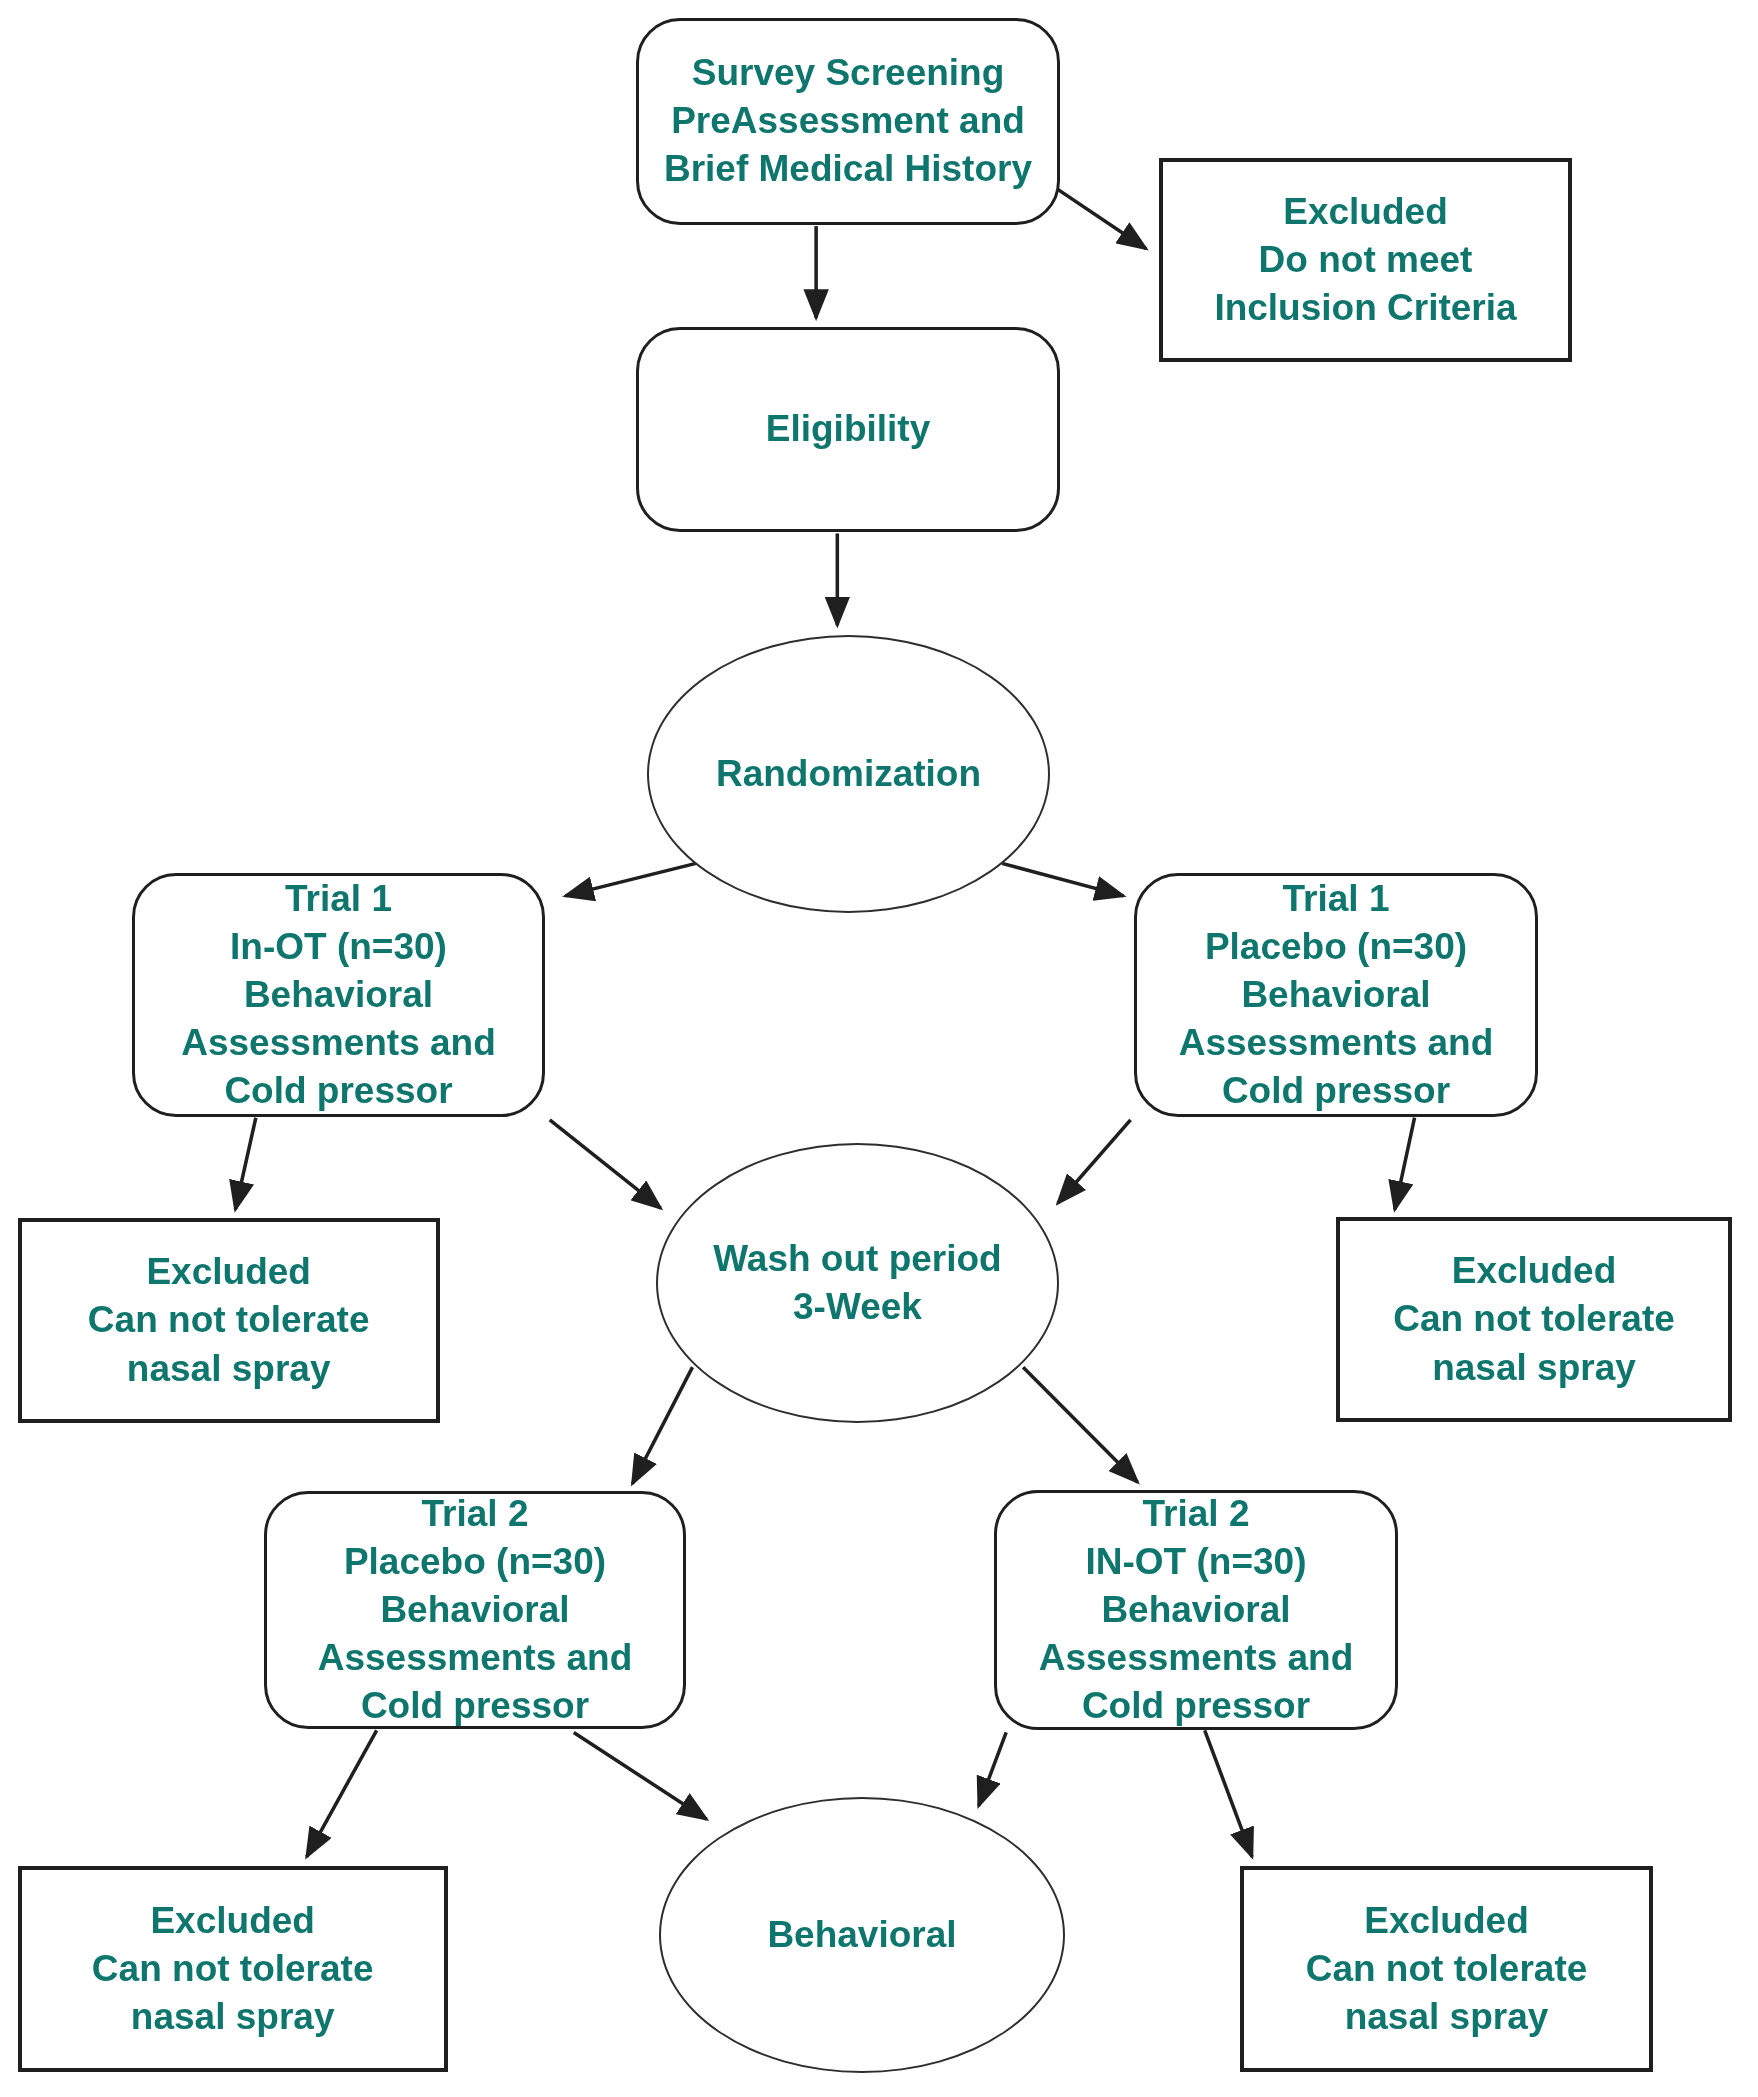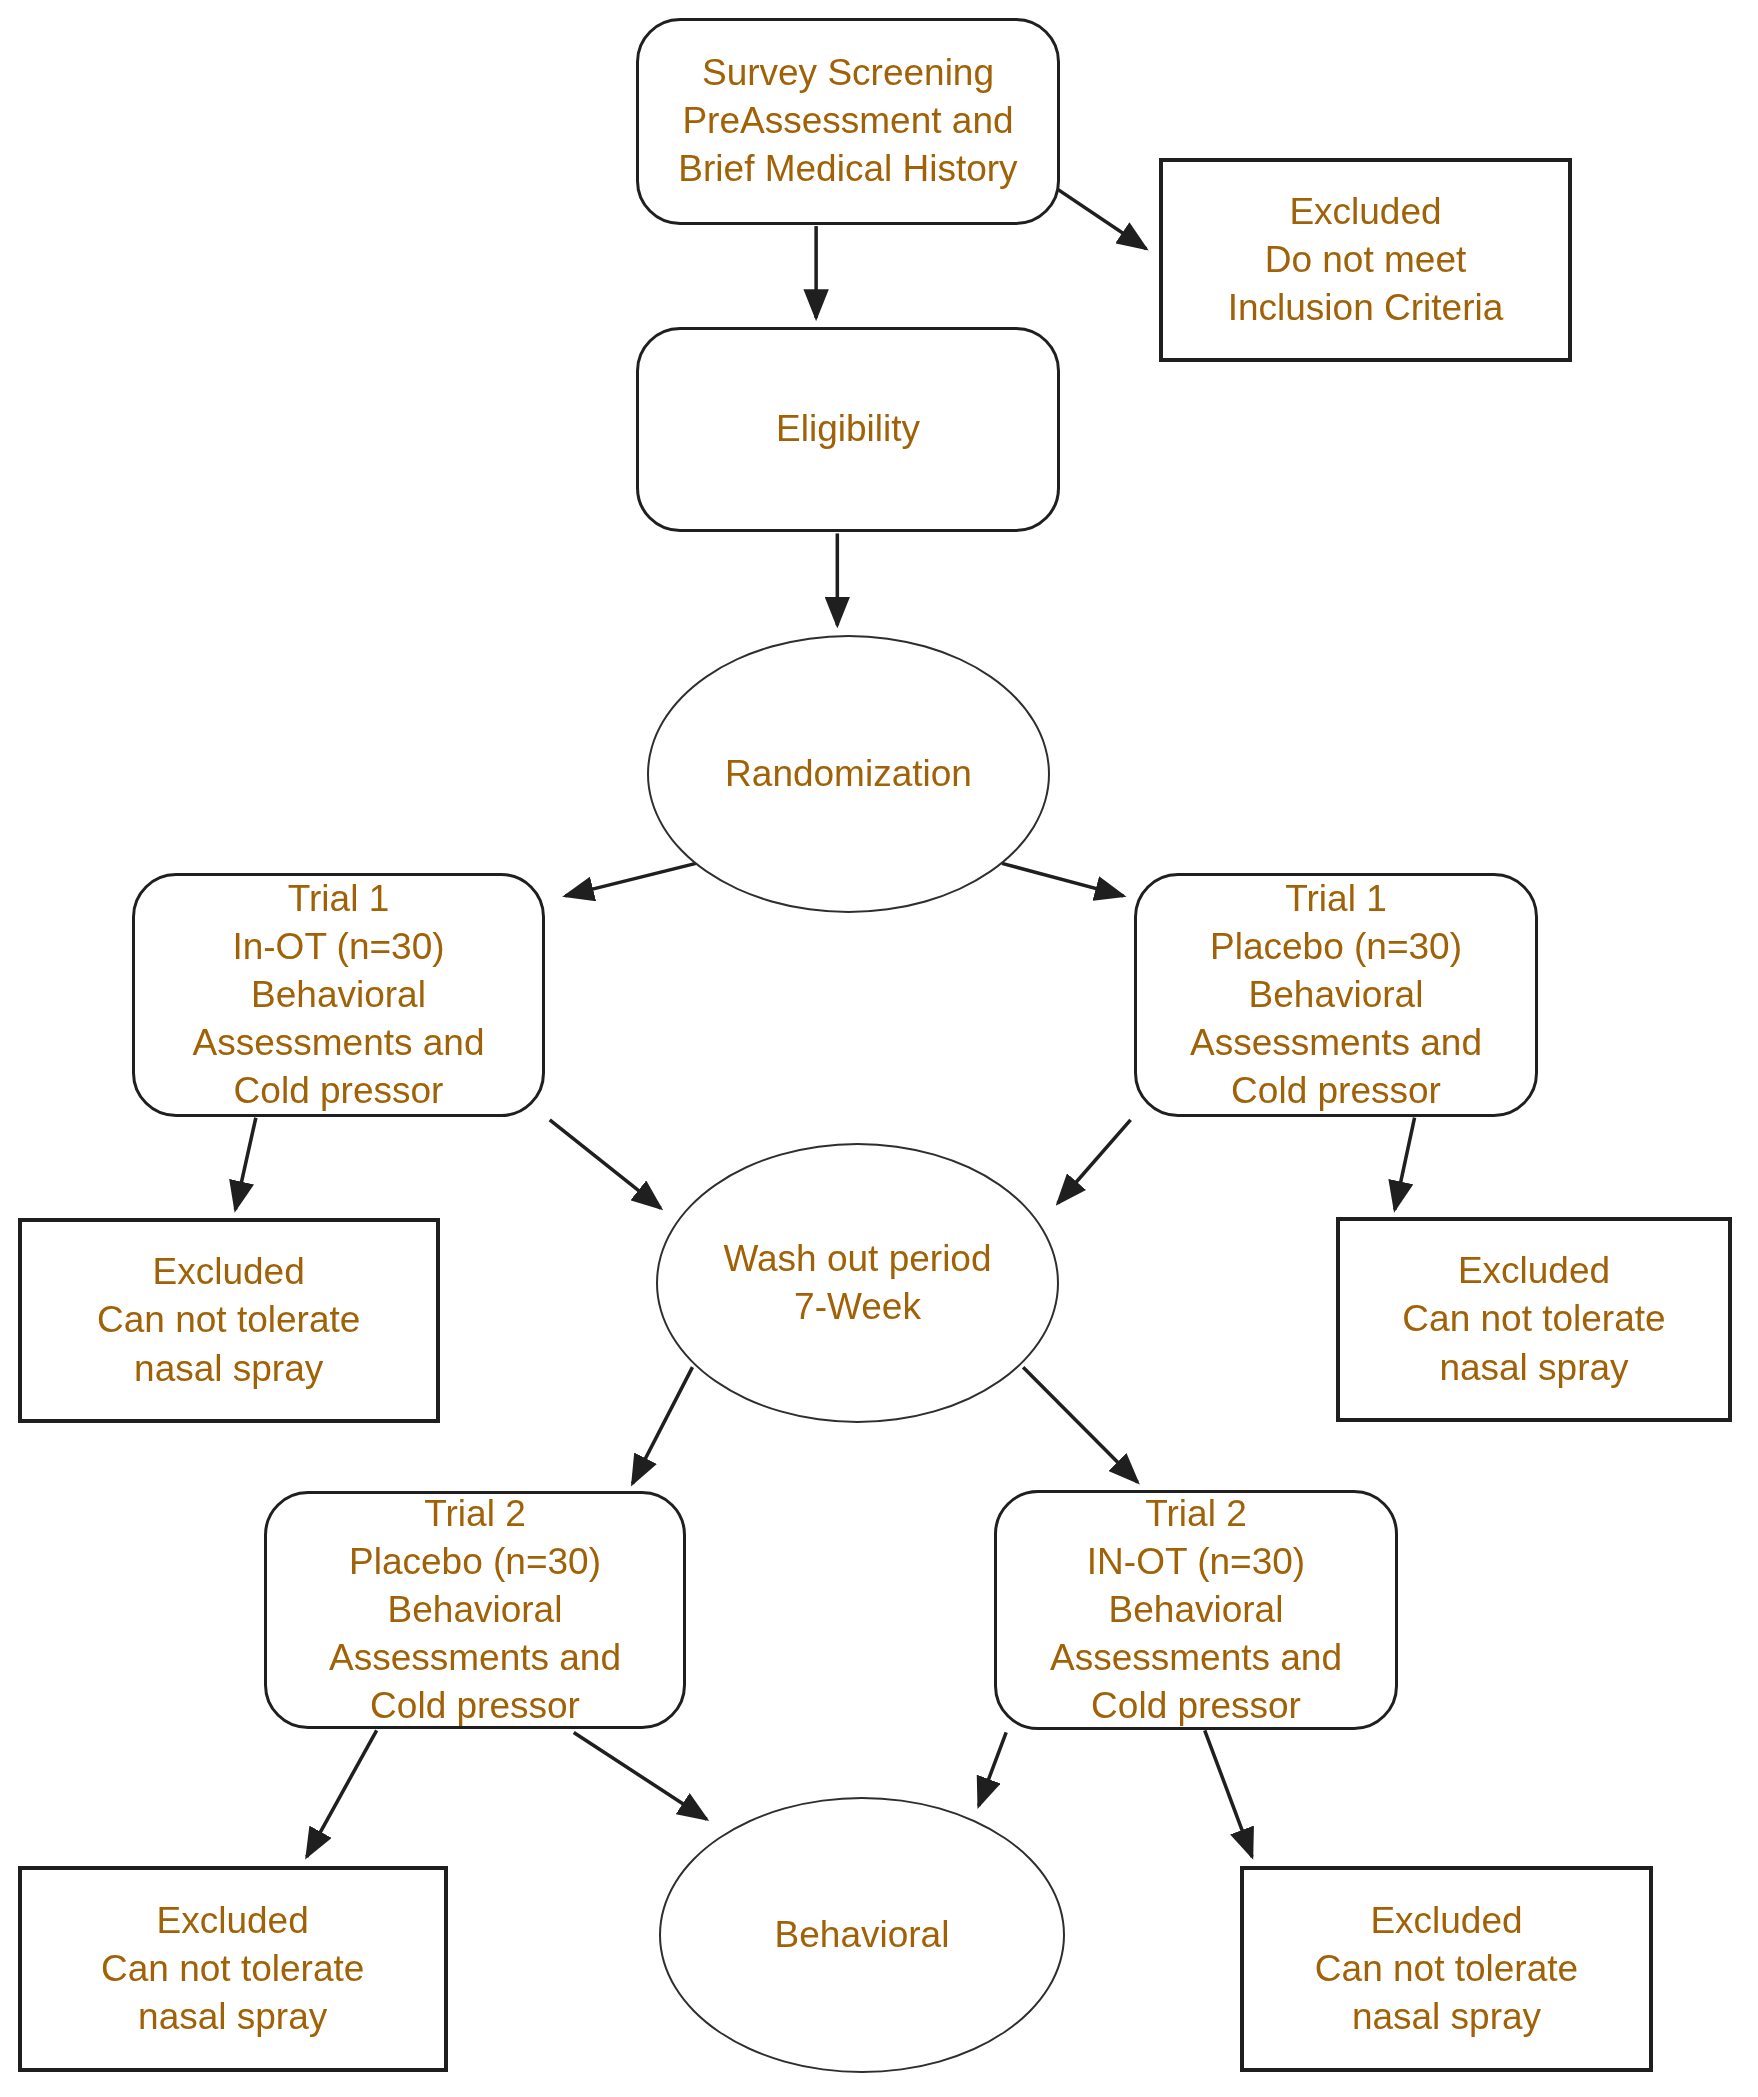--- a/index.html
+++ b/index.html
@@ -33,22 +33,23 @@
     align-items: center;
     justify-content: center;
     box-sizing: border-box;
     background: #ffffff;
     text-align: center;
   }
   .node .label {
     white-space: pre-line;
     font-size: 37px;
     line-height: 1.3;
-    color: #a16207;
+    color: #0f766e;
     padding: 0 7px;
+    font-weight: bold;
   }
   .rounded {
     border: 3.5px solid #1f1f1f;
     border-radius: 44px;
   }
   .rect {
     border: 4.2px solid #1f1f1f;
   }
   .ellipse {
     border: 2.8px solid #2e2e2e;
@@ -121,21 +122,21 @@
   </div>
 
   <div class="node rect" style="left:17.7px; top:1218px; width:422px; height:205px;">
     <span class="label">Excluded
 Can not tolerate
 nasal spray</span>
   </div>
 
   <div class="node ellipse" style="left:656px; top:1143px; width:403px; height:280px;">
     <span class="label">Wash out period
-7-Week</span>
+3-Week</span>
   </div>
 
   <div class="node rect" style="left:1336px; top:1217px; width:396px; height:205px;">
     <span class="label">Excluded
 Can not tolerate
 nasal spray</span>
   </div>
 
   <div class="node rounded" style="left:264px; top:1491px; width:422px; height:238px;">
     <span class="label">Trial 2

